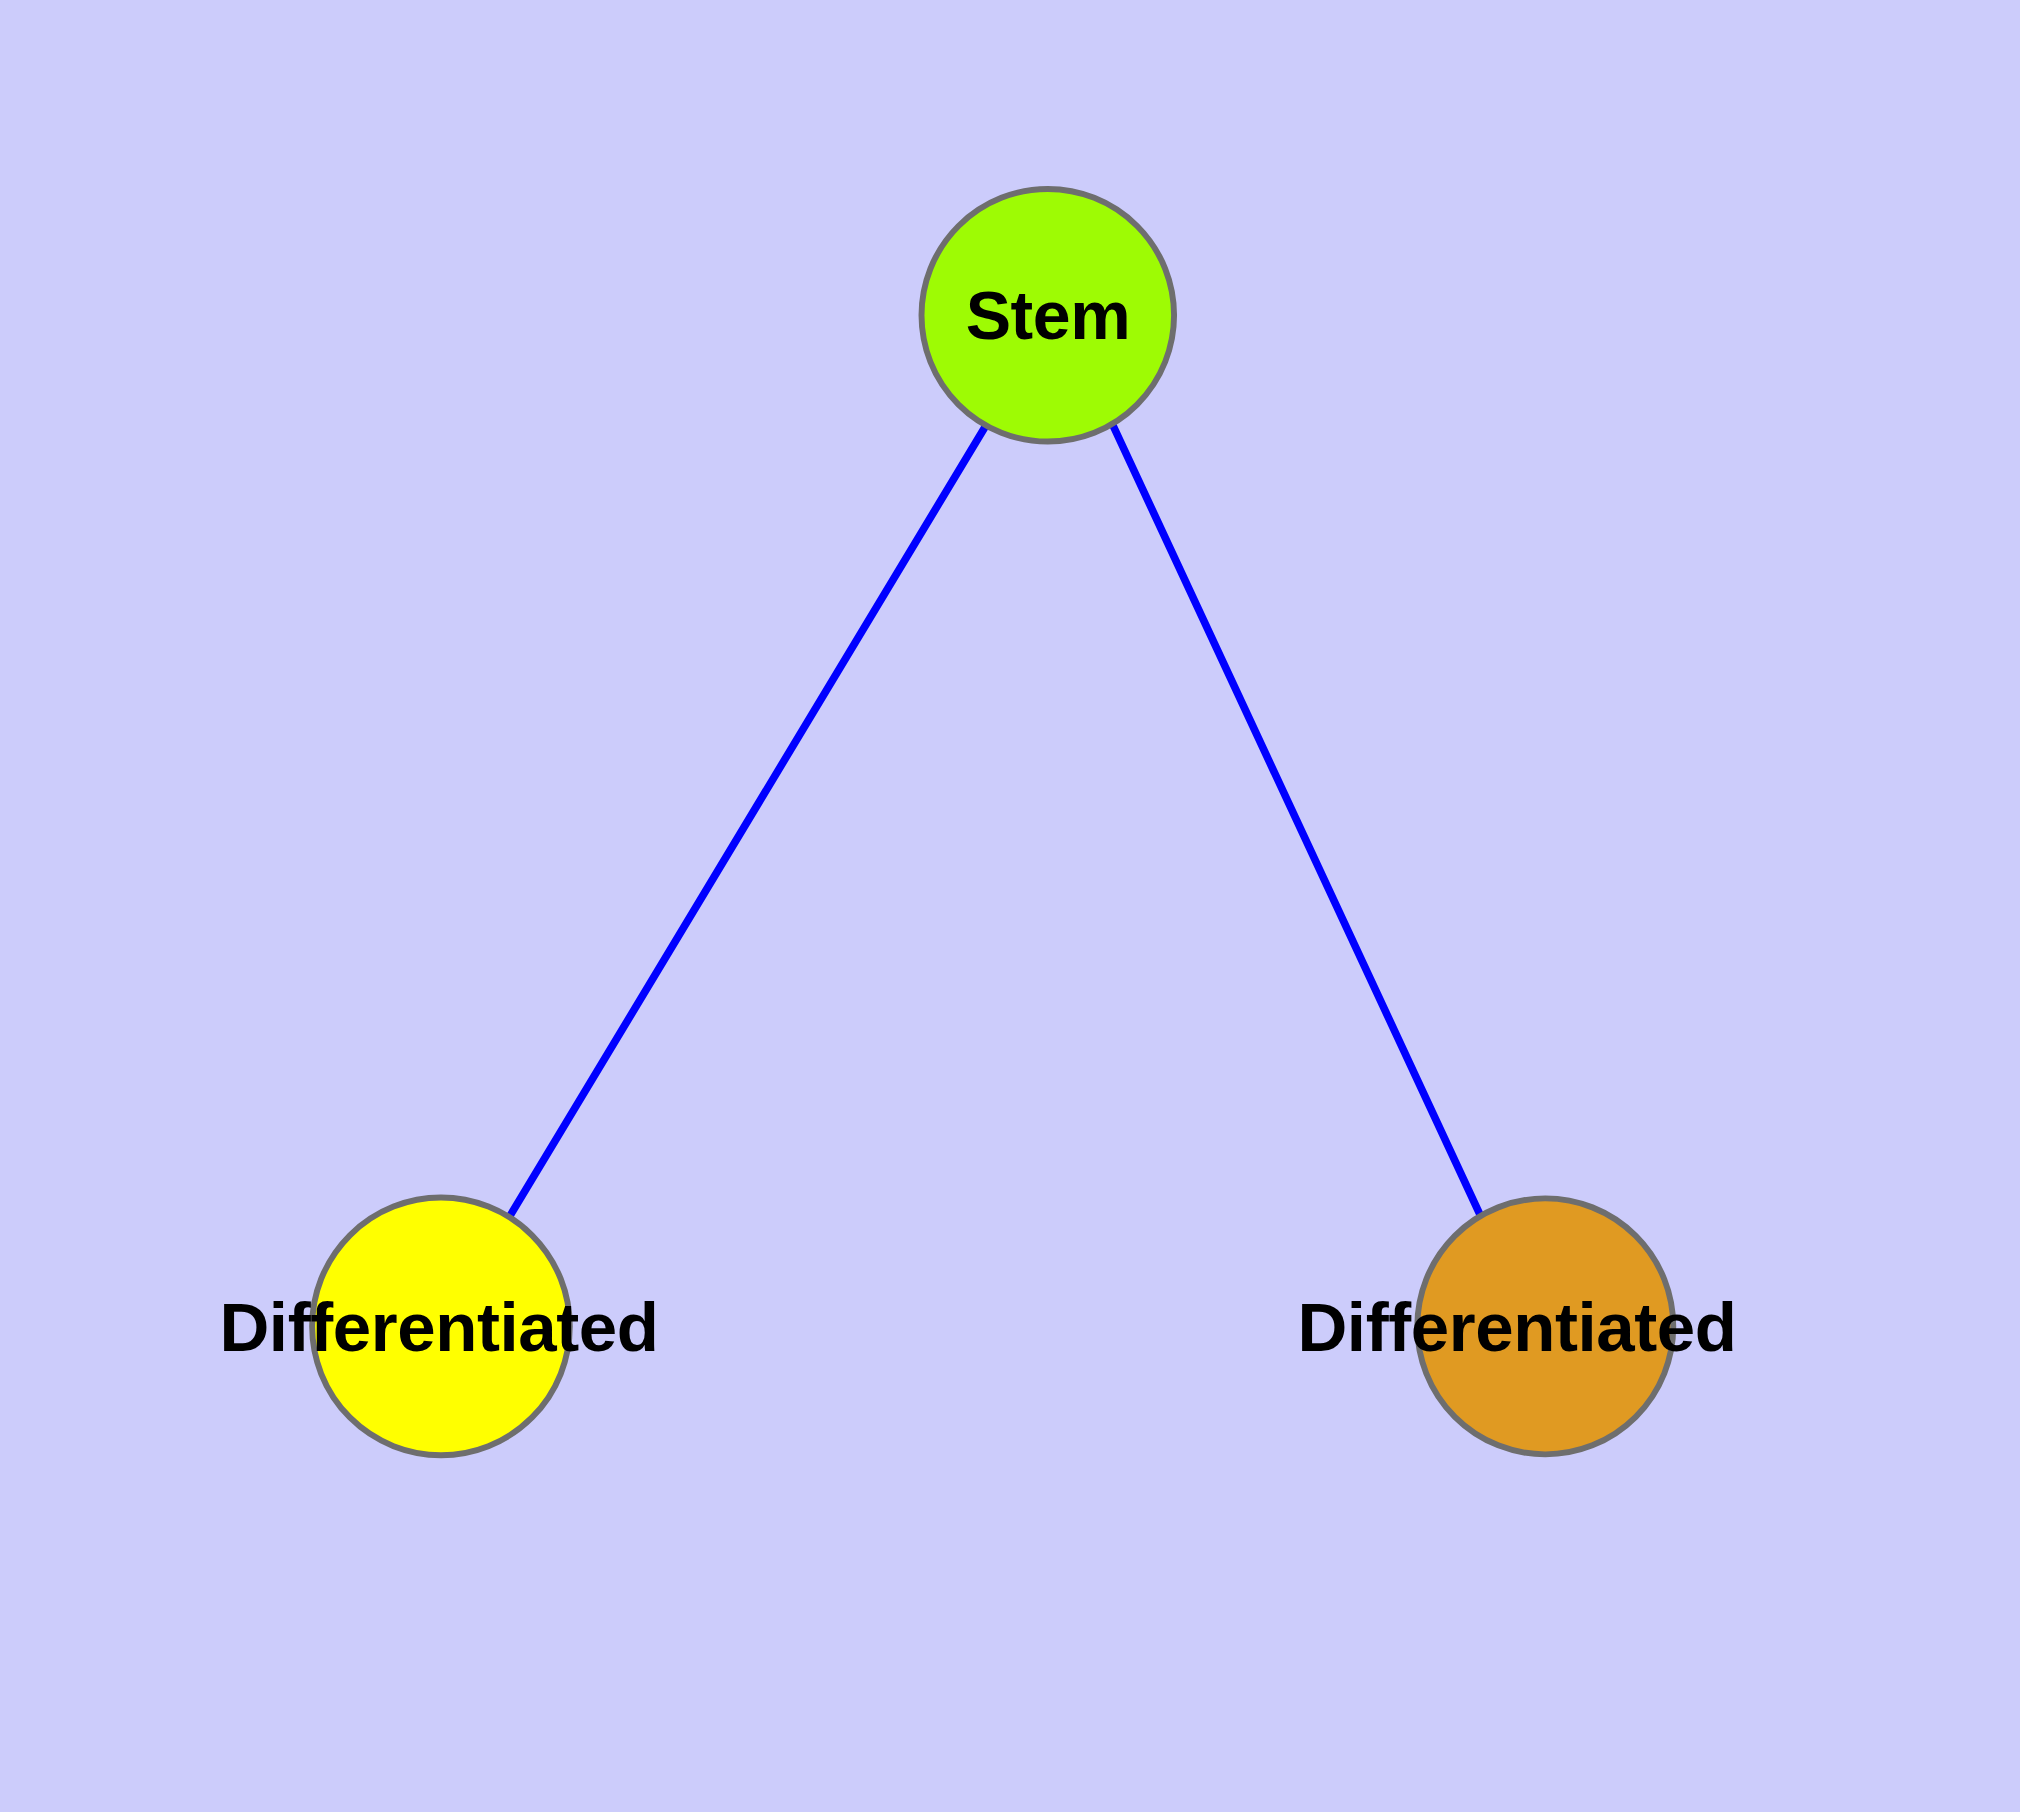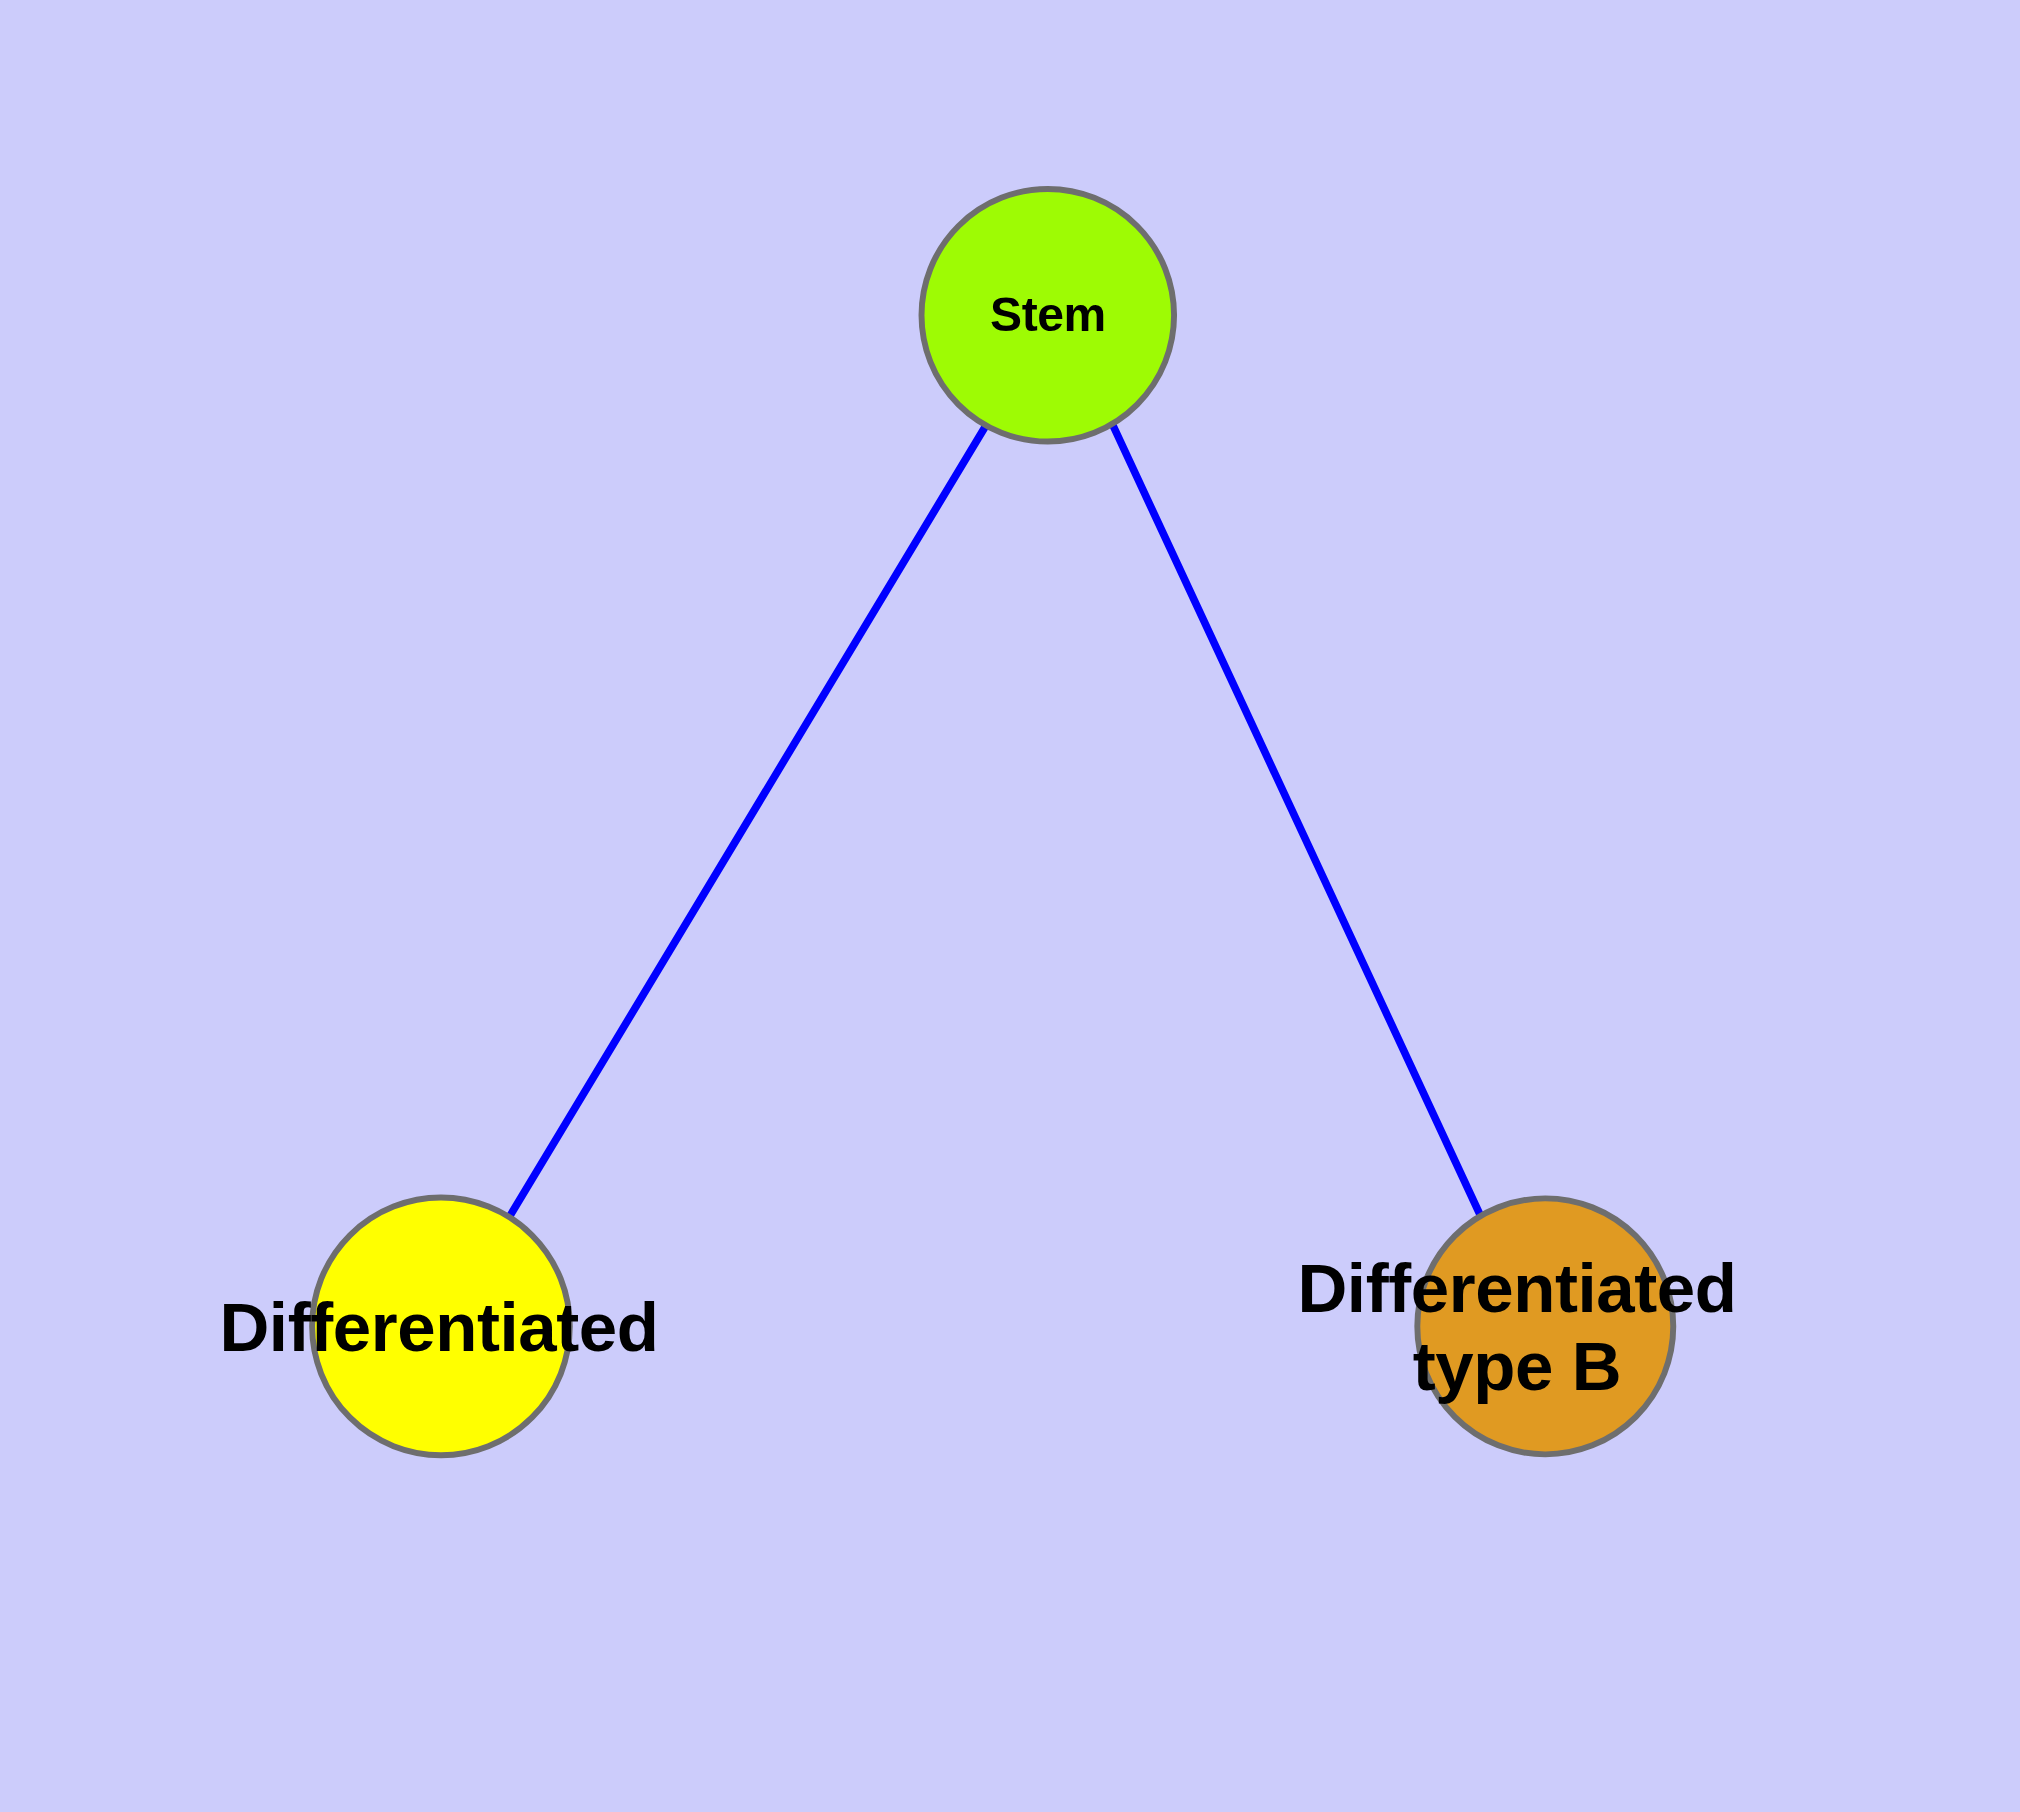--- a/index.html
+++ b/index.html
@@ -31,21 +31,21 @@
     color: #000000;
     font-family: "Liberation Sans", sans-serif;
     font-weight: bold;
     text-align: center;
     white-space: pre;
     line-height: 1.13;
     letter-spacing: -0.4px;
     pointer-events: none;
   }
   #label-stem {
-    font-size: 48px;
+    font-size: 68px;
     left: 1048px;
     top: 315px;
     transform: translate(-50%, -50%);
     text-align: right;
   }
   #label-type-a {
     font-size: 69px;
     left: 439px;
     top: 1328px;
     transform: translate(-50%, -50%);
@@ -73,16 +73,16 @@
       <circle cx="1236" cy="372" r="149" fill="#9efb04" stroke="#6e6e6e" stroke-width="7"></circle>
       <circle cx="520" cy="1565" r="152" fill="#ffff00" stroke="#6e6e6e" stroke-width="7"></circle>
       <circle cx="1823" cy="1565" r="151" fill="#e09a22" stroke="#6e6e6e" stroke-width="7"></circle>
     </g>
   </svg>
 
   <div class="node-label" id="label-stem"><div>Stem</div></div>
 
   <div class="node-label" id="label-type-a"><div>Differentiated</div></div>
 
-  <div class="node-label" id="label-type-b"><div>Differentiated</div><div>type B</div></div>
+  <div class="node-label" id="label-type-b"><div>Differentiated</div></div>
 
 </div>
 
 
 </body></html>

